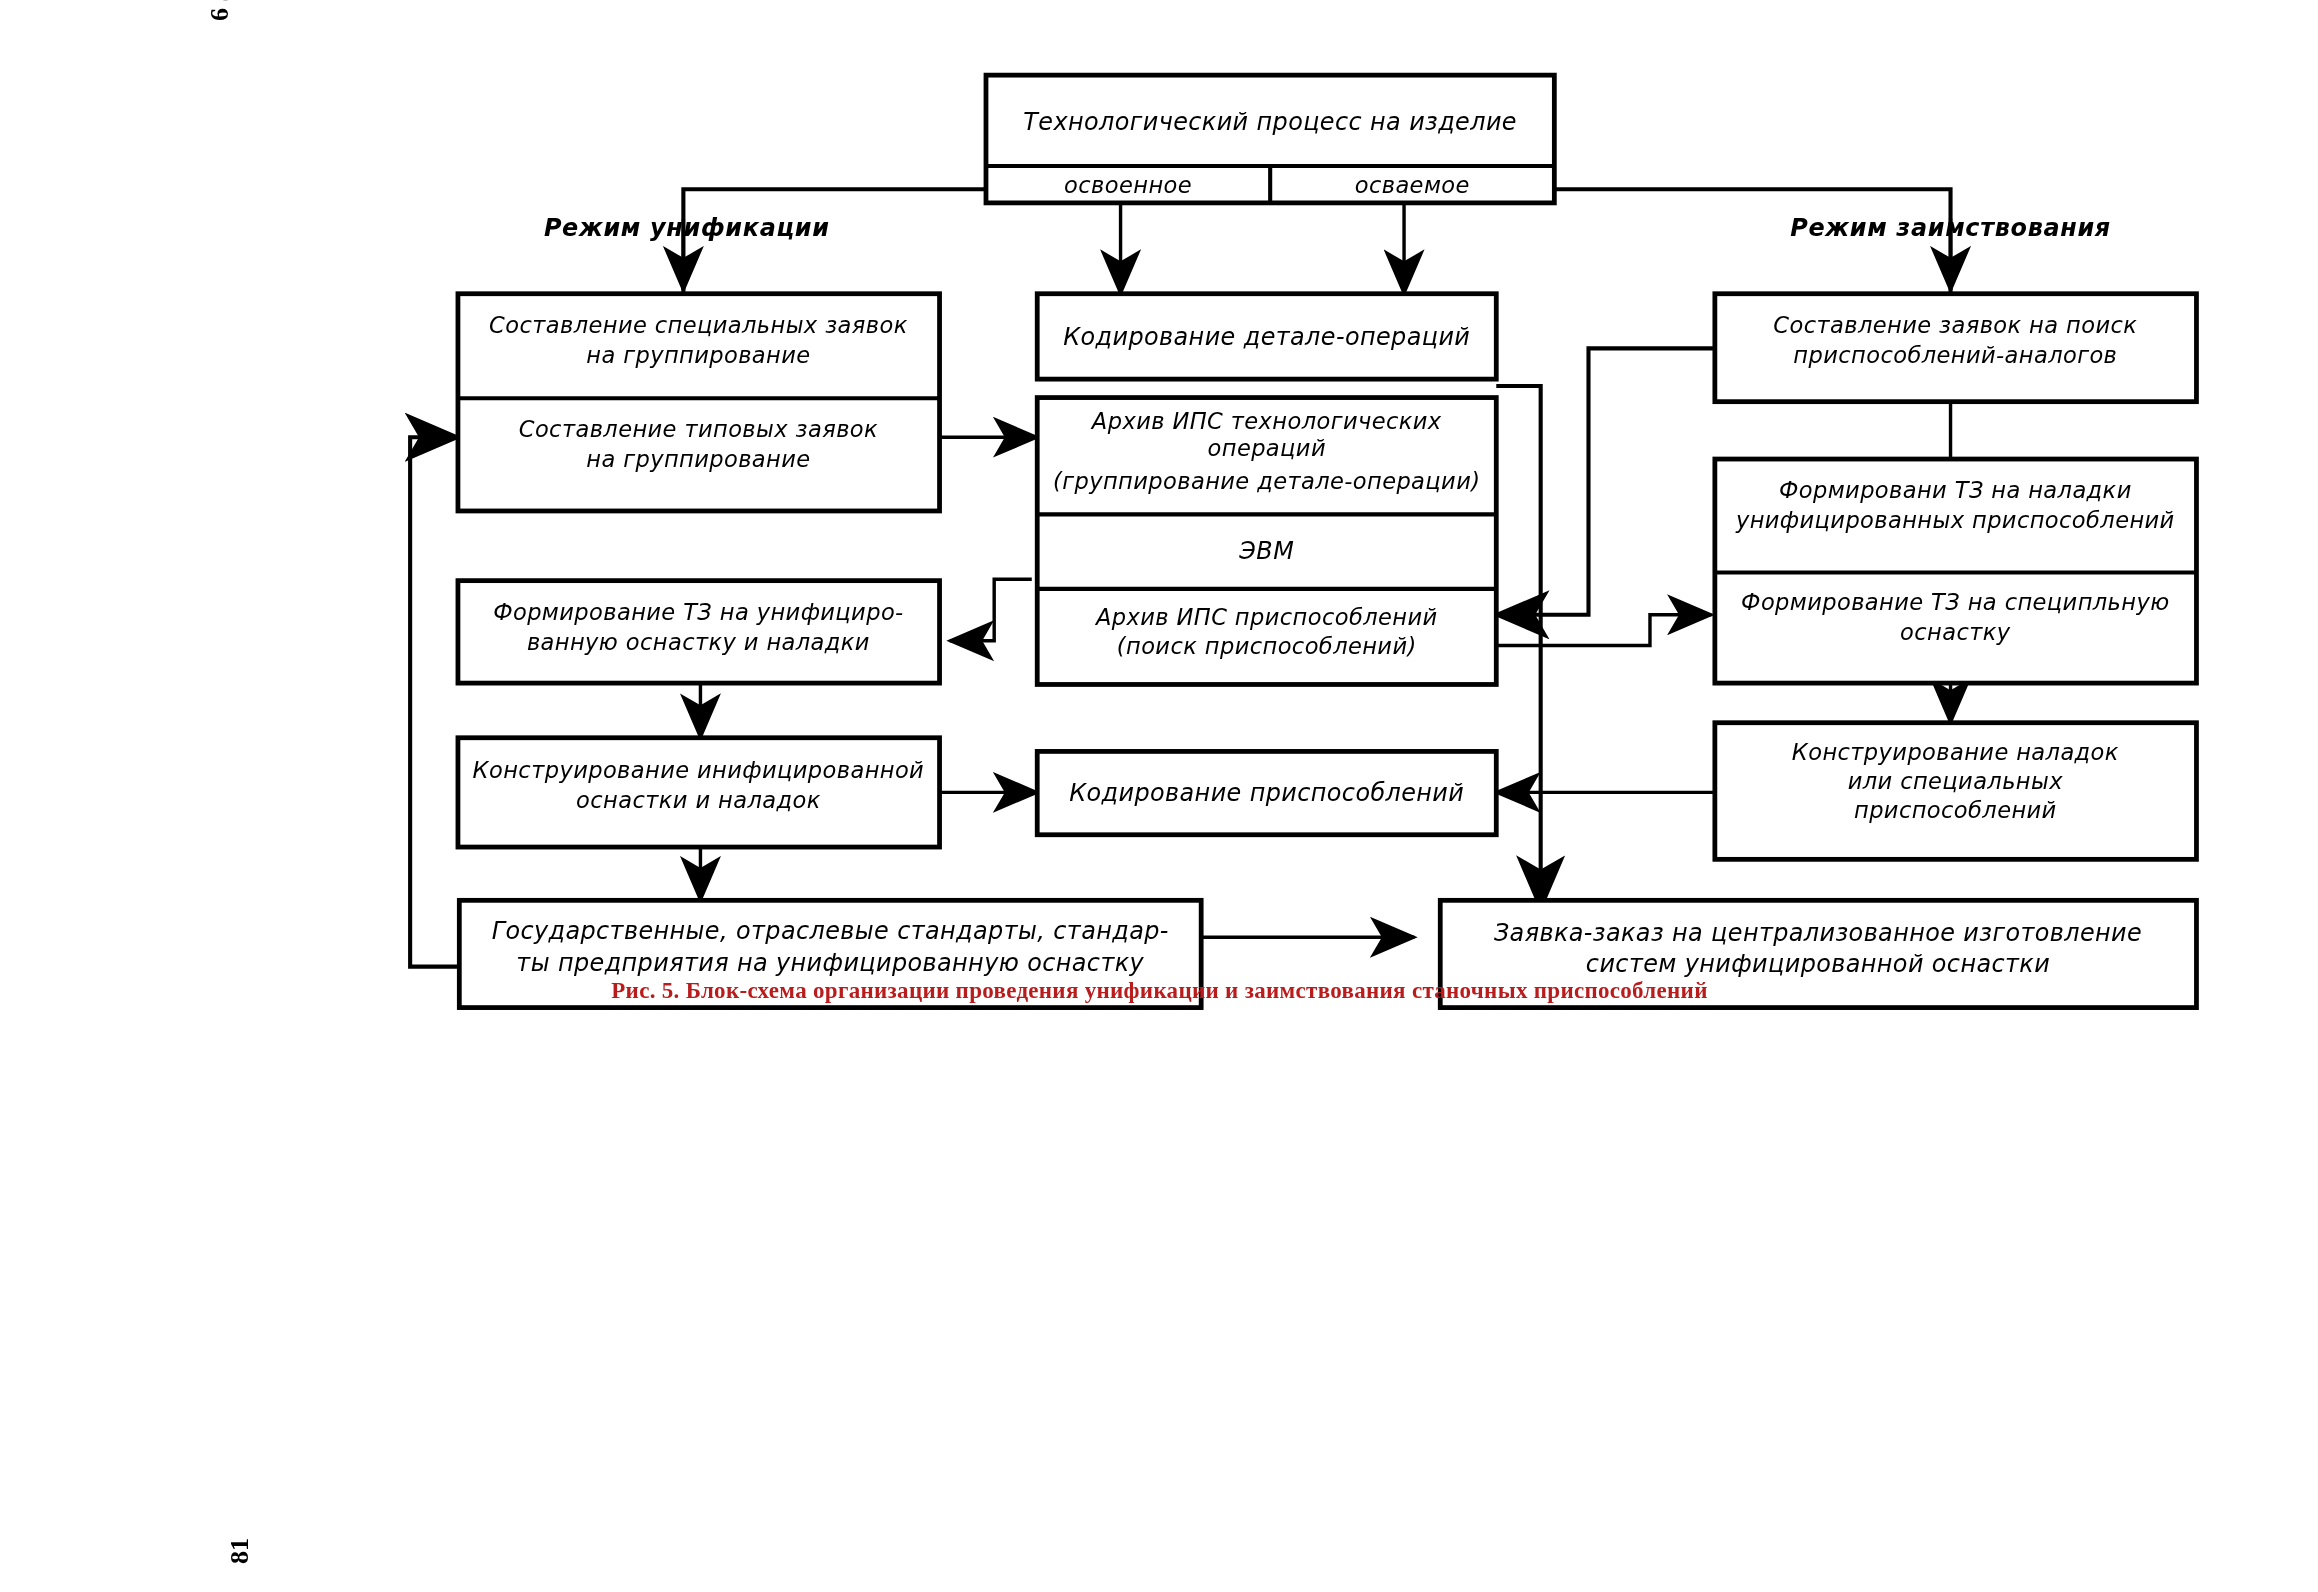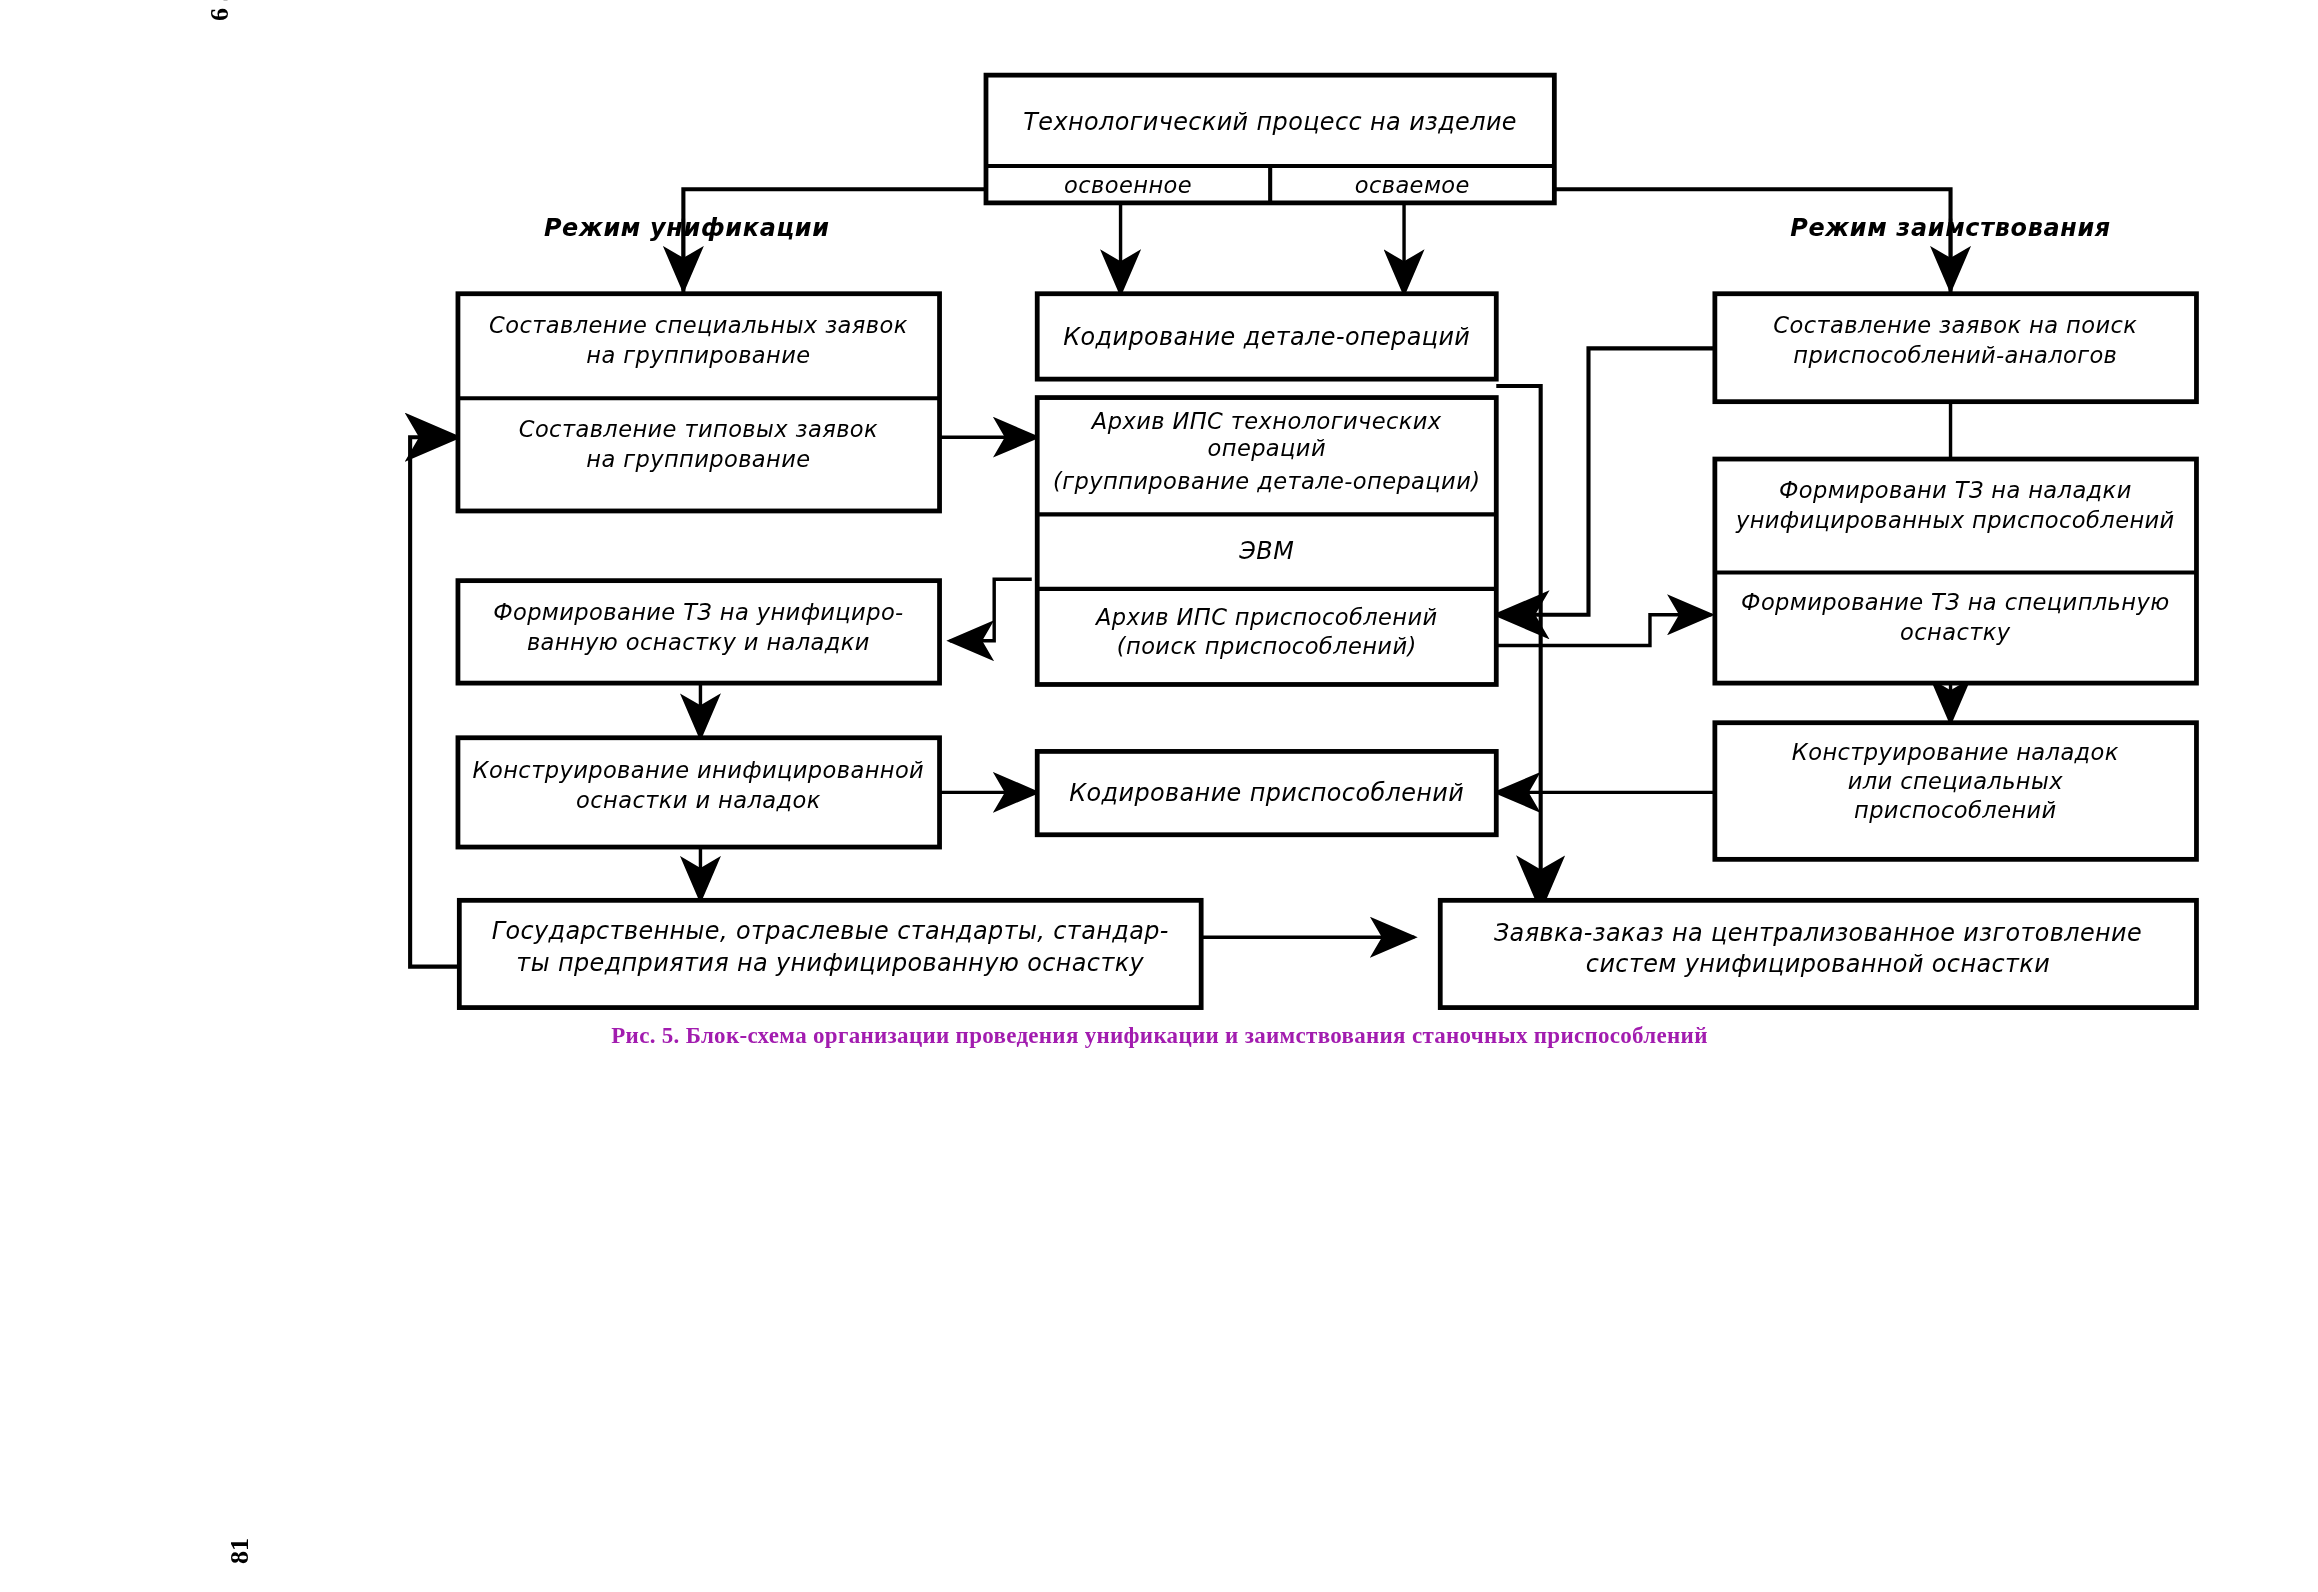--- a/index.html
+++ b/index.html
@@ -33,27 +33,27 @@
     font-style:italic;
     font-size:35px;
     font-weight:600;
     text-anchor:middle;
     fill:#000;
     letter-spacing:1px;
   }
 
   .caption{
     position:absolute;
-    left:0;top:1023px;width:2319px;
+    left:0;top:978px;width:2319px;
     text-align:center;
     font-family:"Liberation Serif", serif;
     font-size:23px;
     font-weight:700;
     letter-spacing:0.3px;
-    color:#a21caf;
+    color:#b91c1c;
   }
   .margin-top-left{
     position:absolute;
     left:205px;top:20.5px;
     width:232px;
     font-family:"Liberation Serif", serif;
     font-size:26px;
     font-weight:700;
     color:#000;
     transform:rotate(-90deg);

